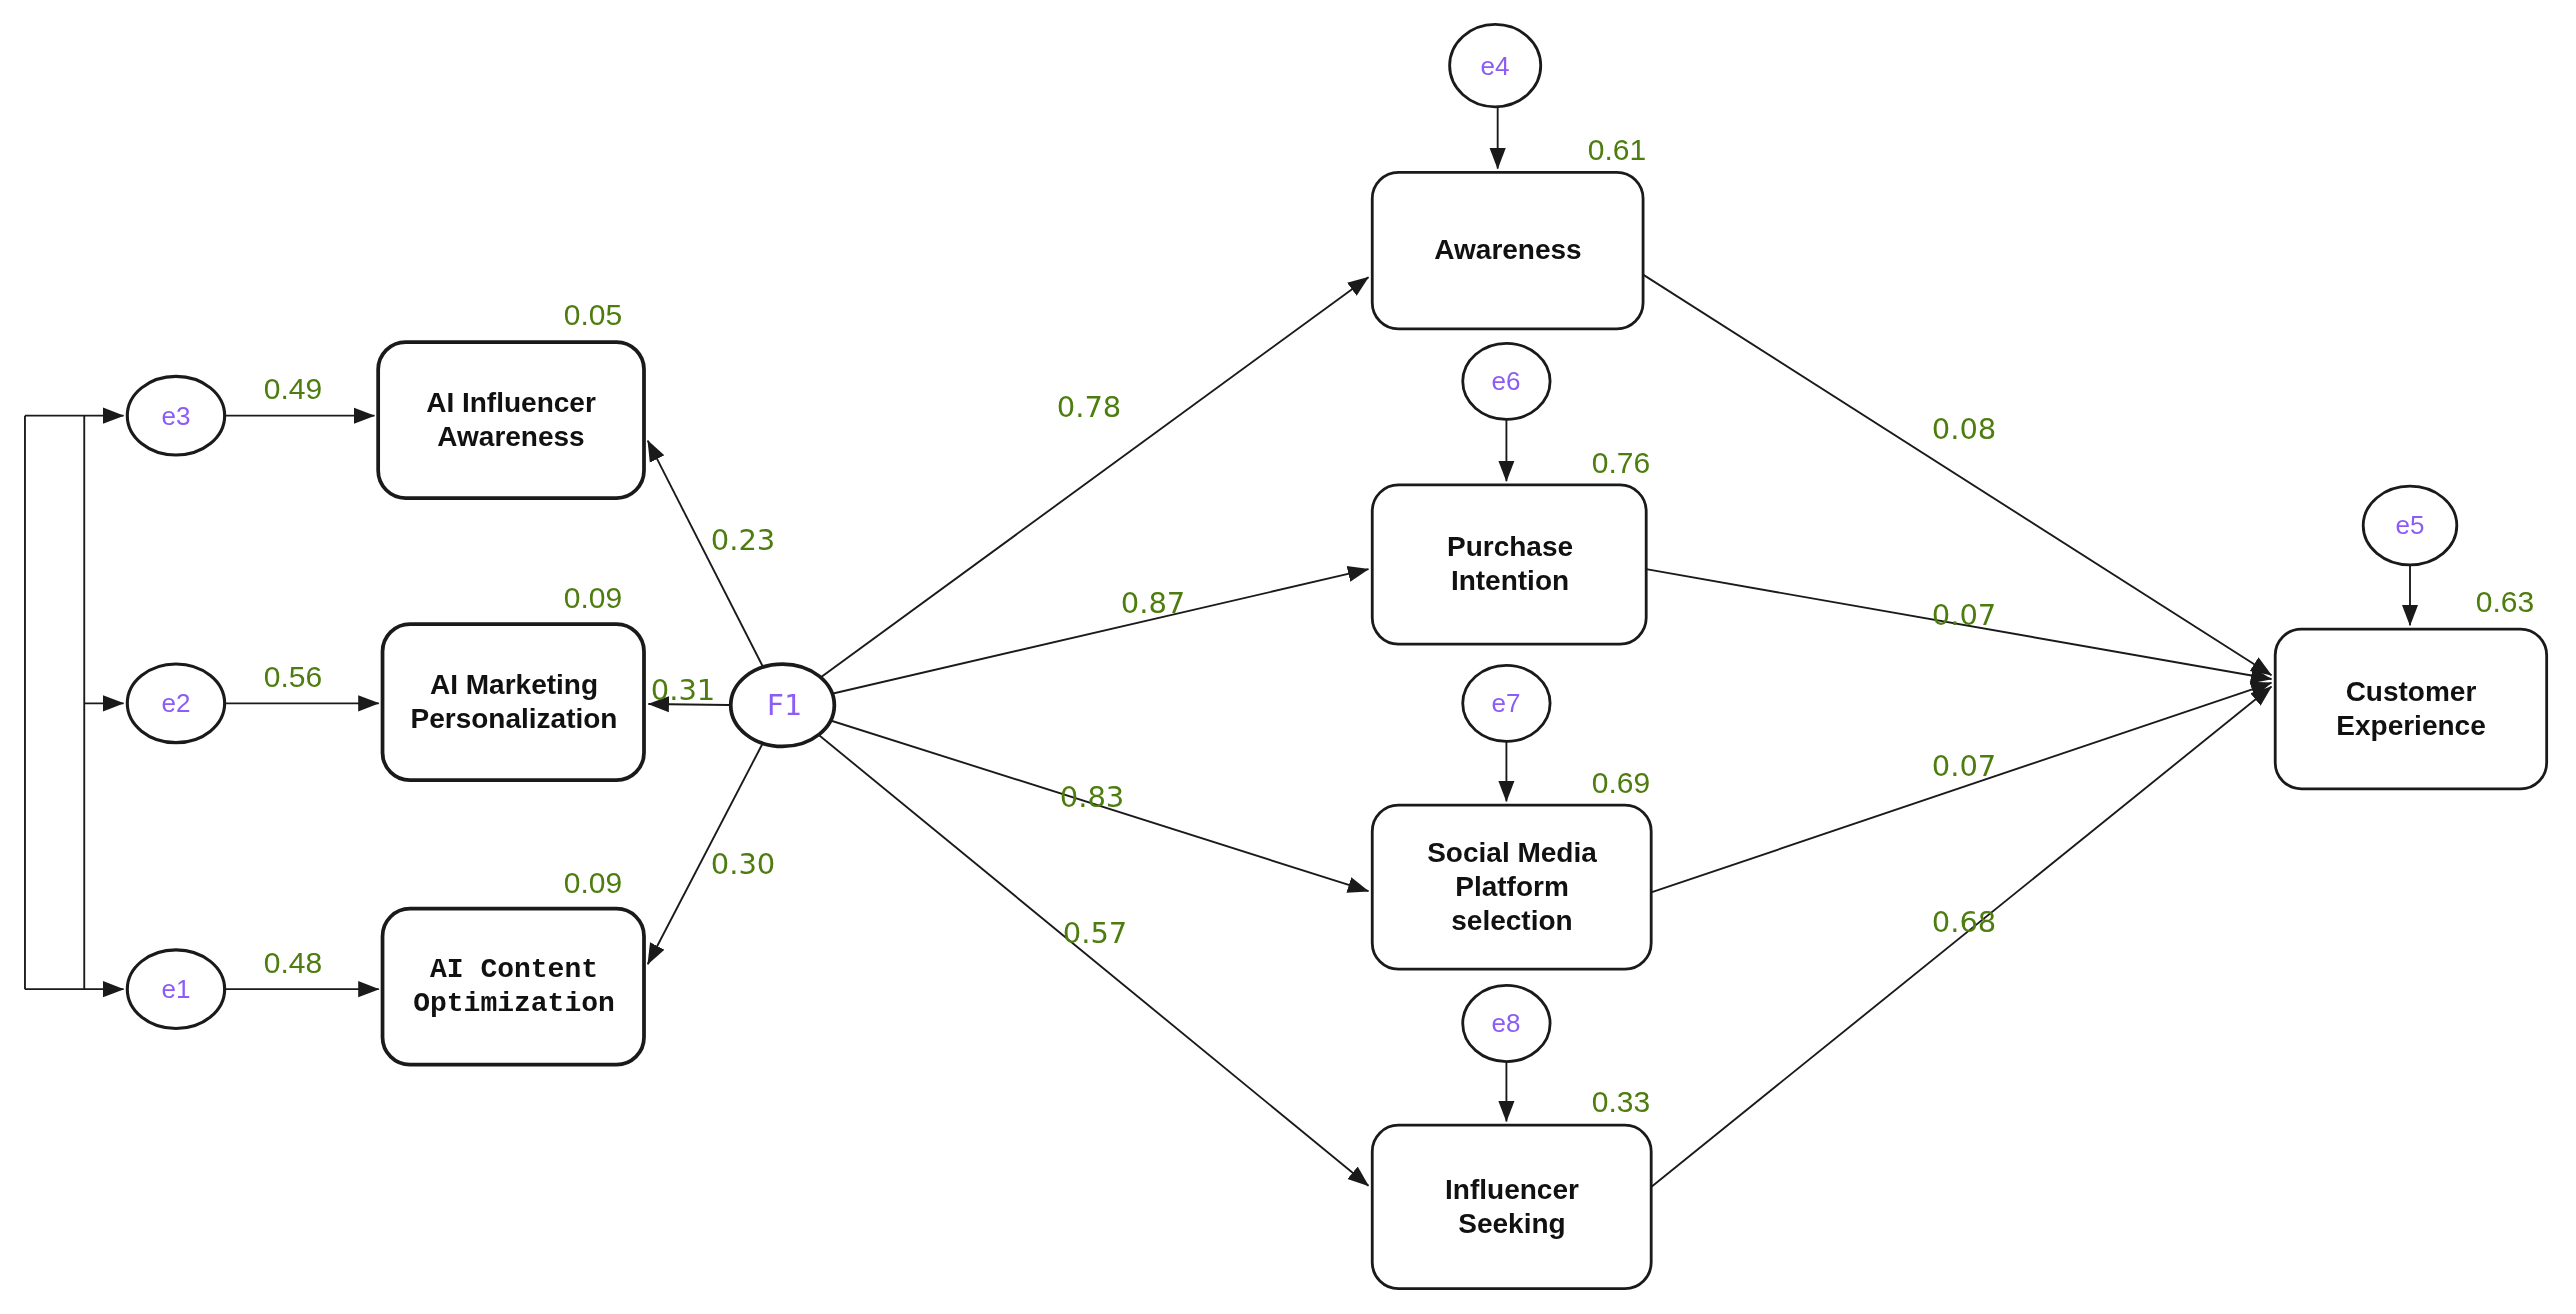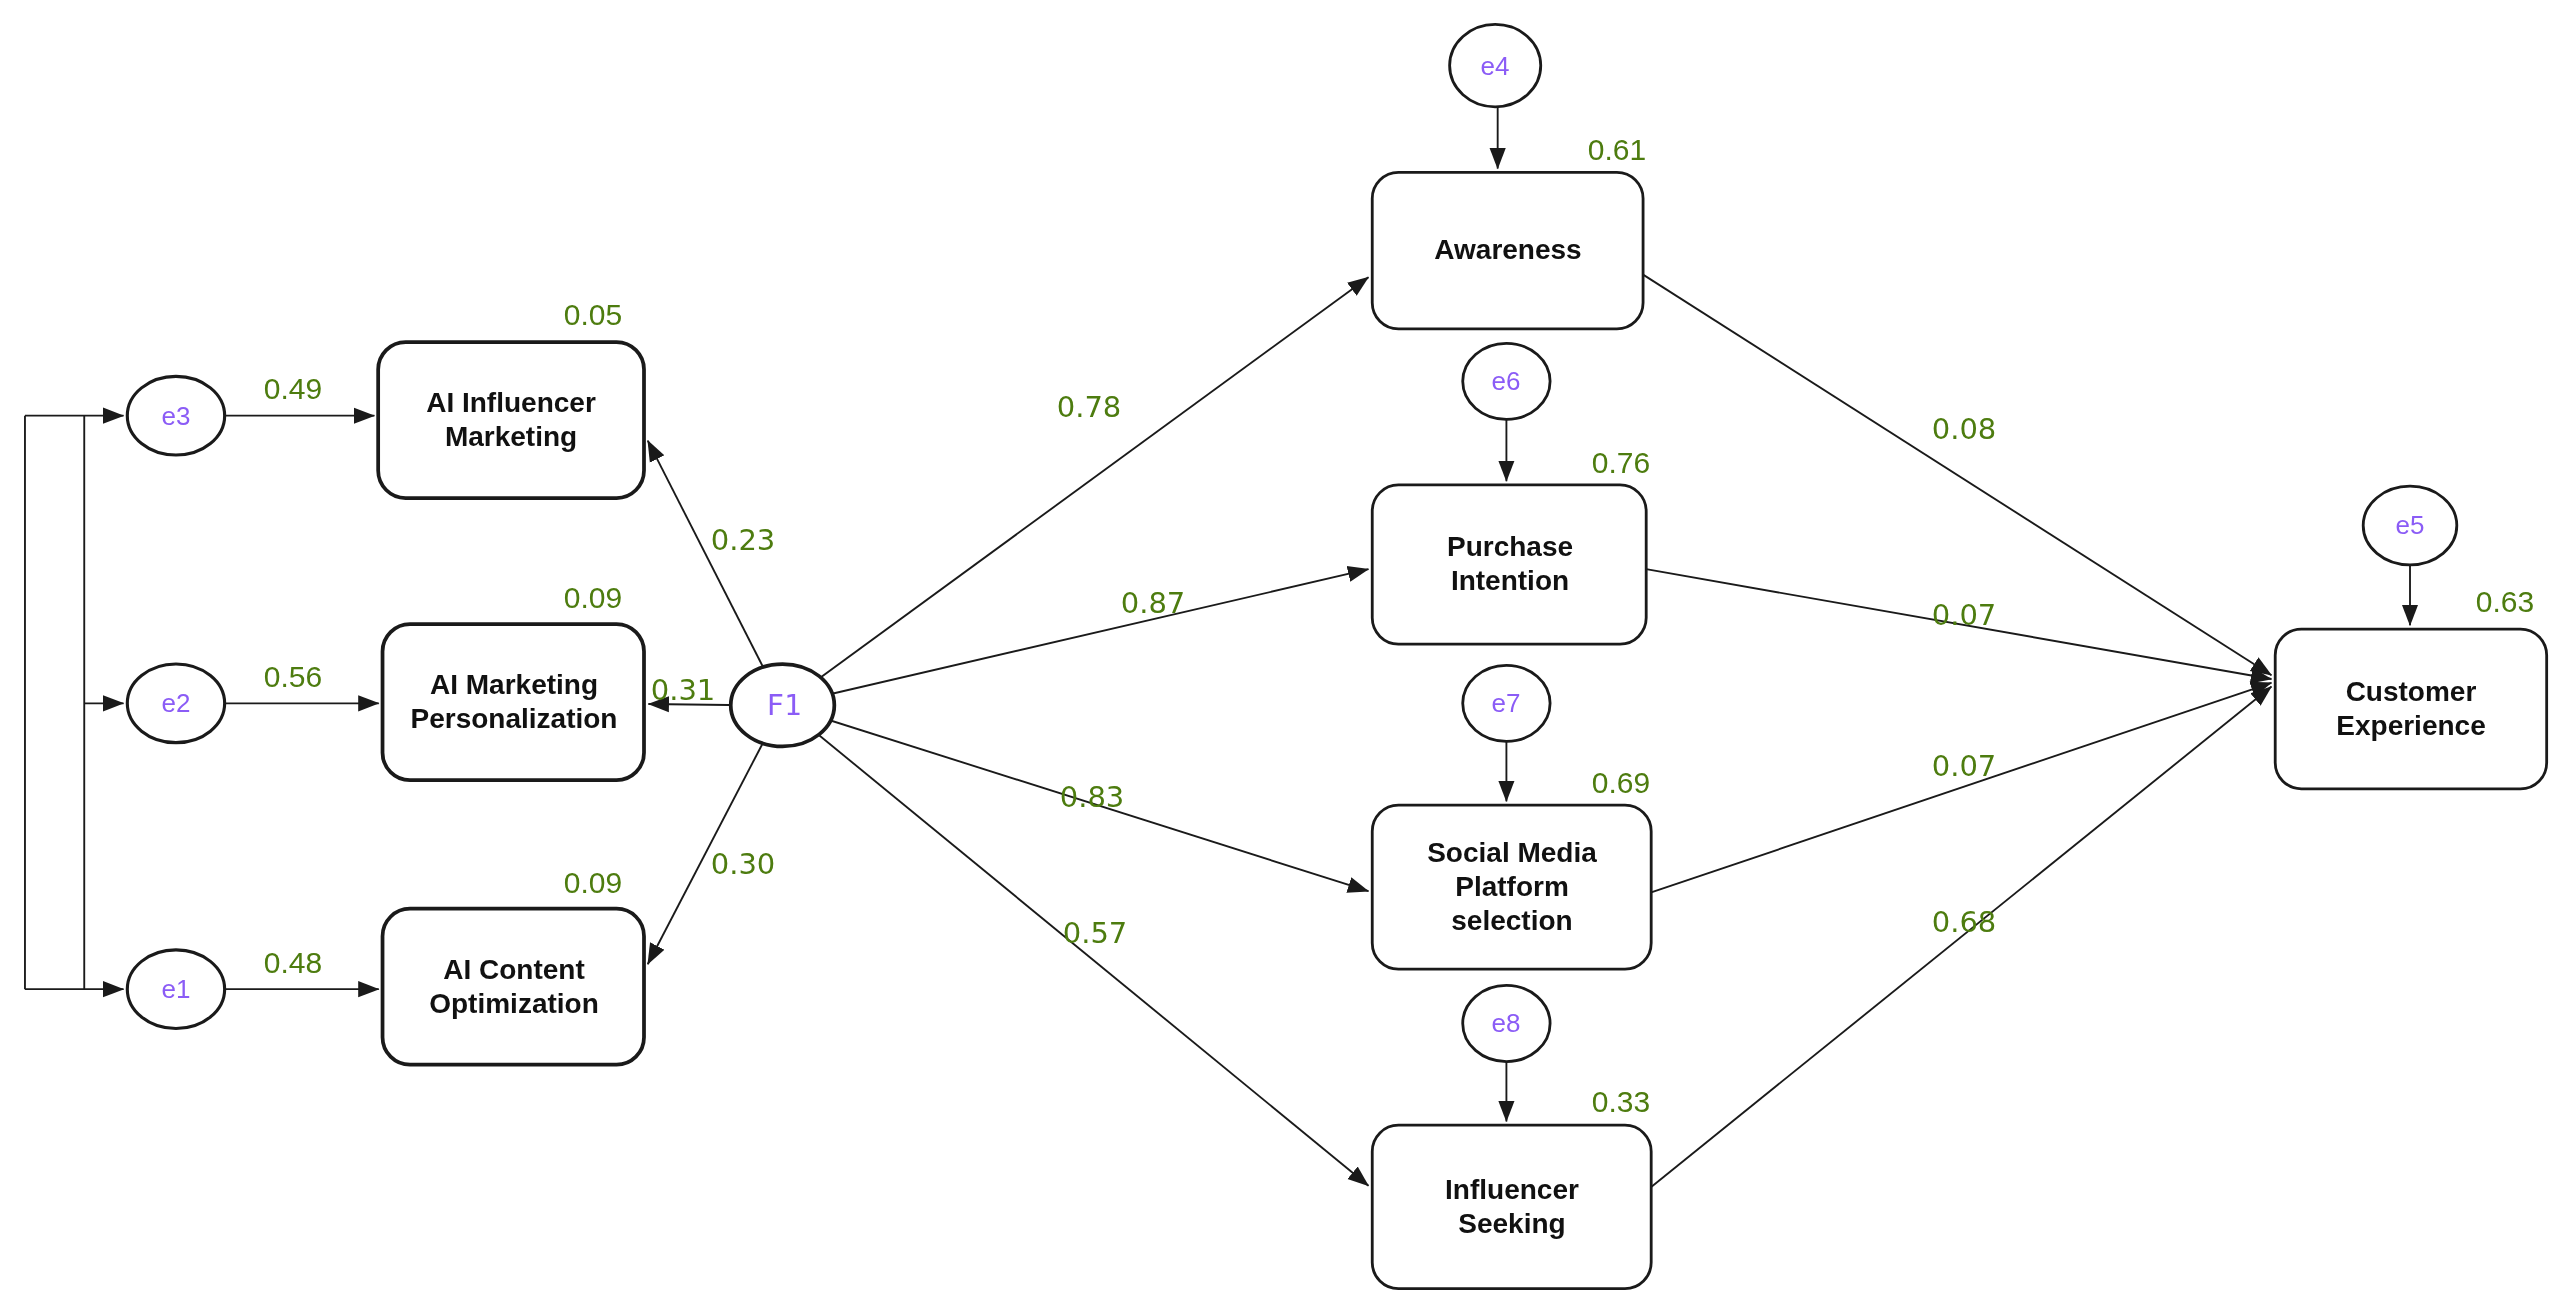--- a/index.html
+++ b/index.html
@@ -115,23 +115,23 @@
       <ellipse cx="282" cy="1585" rx="78" ry="63" stroke-width="5"></ellipse>
       <ellipse cx="2396" cy="105" rx="73" ry="66" stroke-width="4.5"></ellipse>
       <ellipse cx="2414" cy="611" rx="70" ry="61" stroke-width="4.5"></ellipse>
       <ellipse cx="2414" cy="1127" rx="70" ry="61" stroke-width="4.5"></ellipse>
       <ellipse cx="2414" cy="1640" rx="70" ry="61" stroke-width="4.5"></ellipse>
       <ellipse cx="3862" cy="842" rx="75" ry="63" stroke-width="4.5"></ellipse>
       <ellipse cx="1254" cy="1130" rx="83" ry="66" stroke-width="6"></ellipse>
     </g>
   </svg>
 
-  <div class="node-lbl" style="left:511px;  top:420px;">AI Influencer Marketing</div>
+  <div class="node-lbl" style="left:511px;  top:420px;">AI Influencer Awareness</div>
   <div class="node-lbl" style="left:514px;  top:702px;">AI Marketing Personalization</div>
-  <div class="node-lbl" style="left:514px;  top:987px;">AI Content Optimization</div>
+  <div class="node-lbl" style="left:514px;  top:987px;font-family:Liberation Mono, monospace;">AI Content Optimization</div>
   <div class="node-lbl" style="left:1508px; top:250px;">Awareness</div>
   <div class="node-lbl" style="left:1510px; top:564px;">Purchase Intention</div>
   <div class="node-lbl" style="left:1512px; top:887px;">Social Media Platform selection</div>
   <div class="node-lbl" style="left:1512px; top:1207px;">Influencer Seeking</div>
   <div class="node-lbl" style="left:2411px; top:709px;">Customer Experience</div>
 
   <div class="ell-lbl" style="left:176px;  top:416px;">e3</div>
   <div class="ell-lbl" style="left:176px;  top:703px;">e2</div>
   <div class="ell-lbl" style="left:176px;  top:989px;">e1</div>
   <div class="ell-lbl" style="left:1495px; top:66px;">e4</div>

